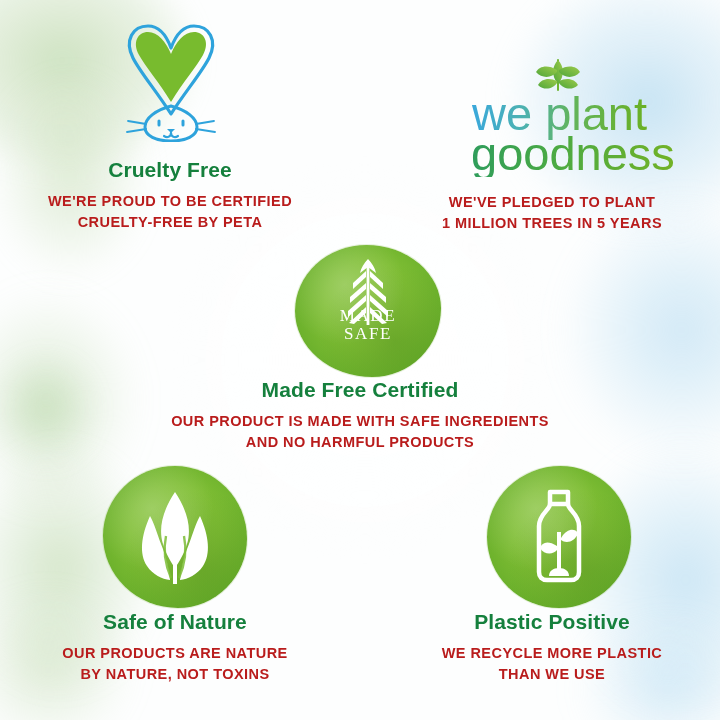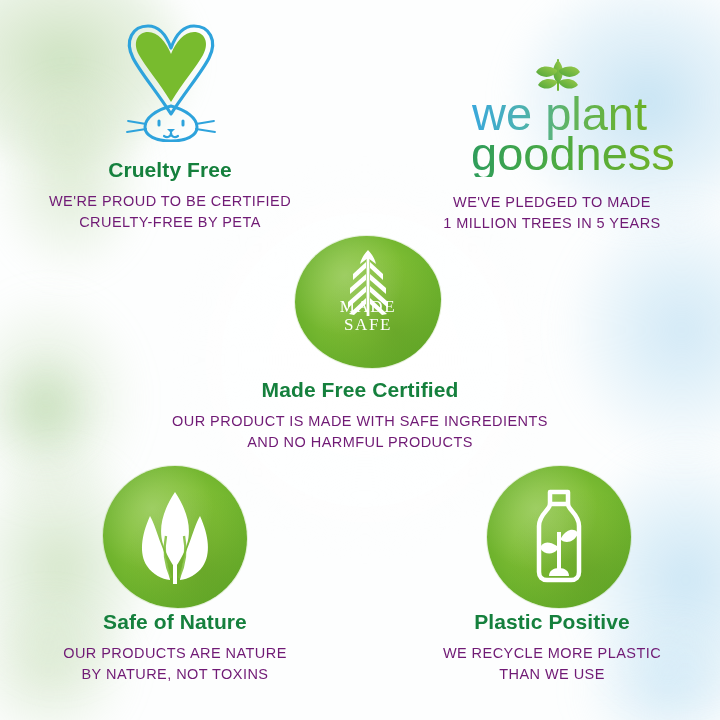--- a/index.html
+++ b/index.html
@@ -82,23 +82,23 @@
 
   .headline{
     color:#15803d;
     font-size:21px;
     font-weight:bold;
     letter-spacing:.1px;
     margin:0 0 9px 0;
     white-space:nowrap;
   }
   .subline{
-    color:#701a75;
+    color:#b91c1c;
     font-size:14.5px;
-    font-weight:normal;
+    font-weight:bold;
     letter-spacing:.45px;
     line-height:1.42;
     margin:0;
   }
 
   
   .peta{position:absolute;left:112px;top:18px;width:118px;height:124px;}
 
   
   .wpg{position:absolute;left:470px;top:52px;width:215px;height:125px;}
@@ -113,21 +113,21 @@
       radial-gradient(circle at 50% 45%, #8cc63f 0%, #7fbe34 42%, #6cb12c 72%, #5ea327 100%);
     box-shadow:0 0 0 1px rgba(120,175,60,.18);
   }
   .badge::before{
     content:"";position:absolute;inset:-4px;border-radius:50%;
     background:radial-gradient(circle at 50% 50%, rgba(124,190,58,.30) 60%, rgba(124,190,58,0) 78%);
     filter:blur(4px);z-index:-1;
   }
   .badge svg{position:absolute;left:0;top:0;}
 
-  .badge-madesafe{left:295px;top:236px;width:146px;height:132px;border-radius:49% 51% 47% 53% / 50% 48% 52% 50%;}
+  .badge-madesafe{left:295px;top:245px;width:146px;height:132px;border-radius:49% 51% 47% 53% / 50% 48% 52% 50%;}
   .badge-nature{left:103px;top:466px;width:144px;height:142px;border-radius:50% 50% 48% 52% / 49% 51% 49% 51%;}
   .badge-plastic{left:487px;top:466px;width:144px;height:142px;border-radius:51% 49% 50% 50% / 50% 50% 50% 50%;}
 
   .ms-text{
     position:absolute;left:0;right:0;top:62px;
     text-align:center;color:#ffffff;
     font-family:"Liberation Serif", serif;
     font-size:17px;letter-spacing:1.6px;line-height:1.04;
   }
 
@@ -289,21 +289,21 @@
     <div class="block blk-cruelty">
       <p class="headline">Cruelty Free</p>
       <p class="subline">
         <span>WE'RE PROUD TO BE CERTIFIED</span><br>
         <span>CRUELTY-FREE BY PETA</span>
       </p>
     </div>
 
     <div class="block blk-plant">
       <p class="subline">
-        <span>WE'VE PLEDGED TO MADE</span><br>
+        <span>WE'VE PLEDGED TO PLANT</span><br>
         <span>1 MILLION TREES IN 5 YEARS</span>
       </p>
     </div>
 
     <div class="block blk-madesafe">
       <p class="headline">Made Free Certified</p>
       <p class="subline">
         <span>OUR PRODUCT IS MADE WITH SAFE INGREDIENTS</span><br>
         <span>AND NO HARMFUL PRODUCTS</span>
       </p>

